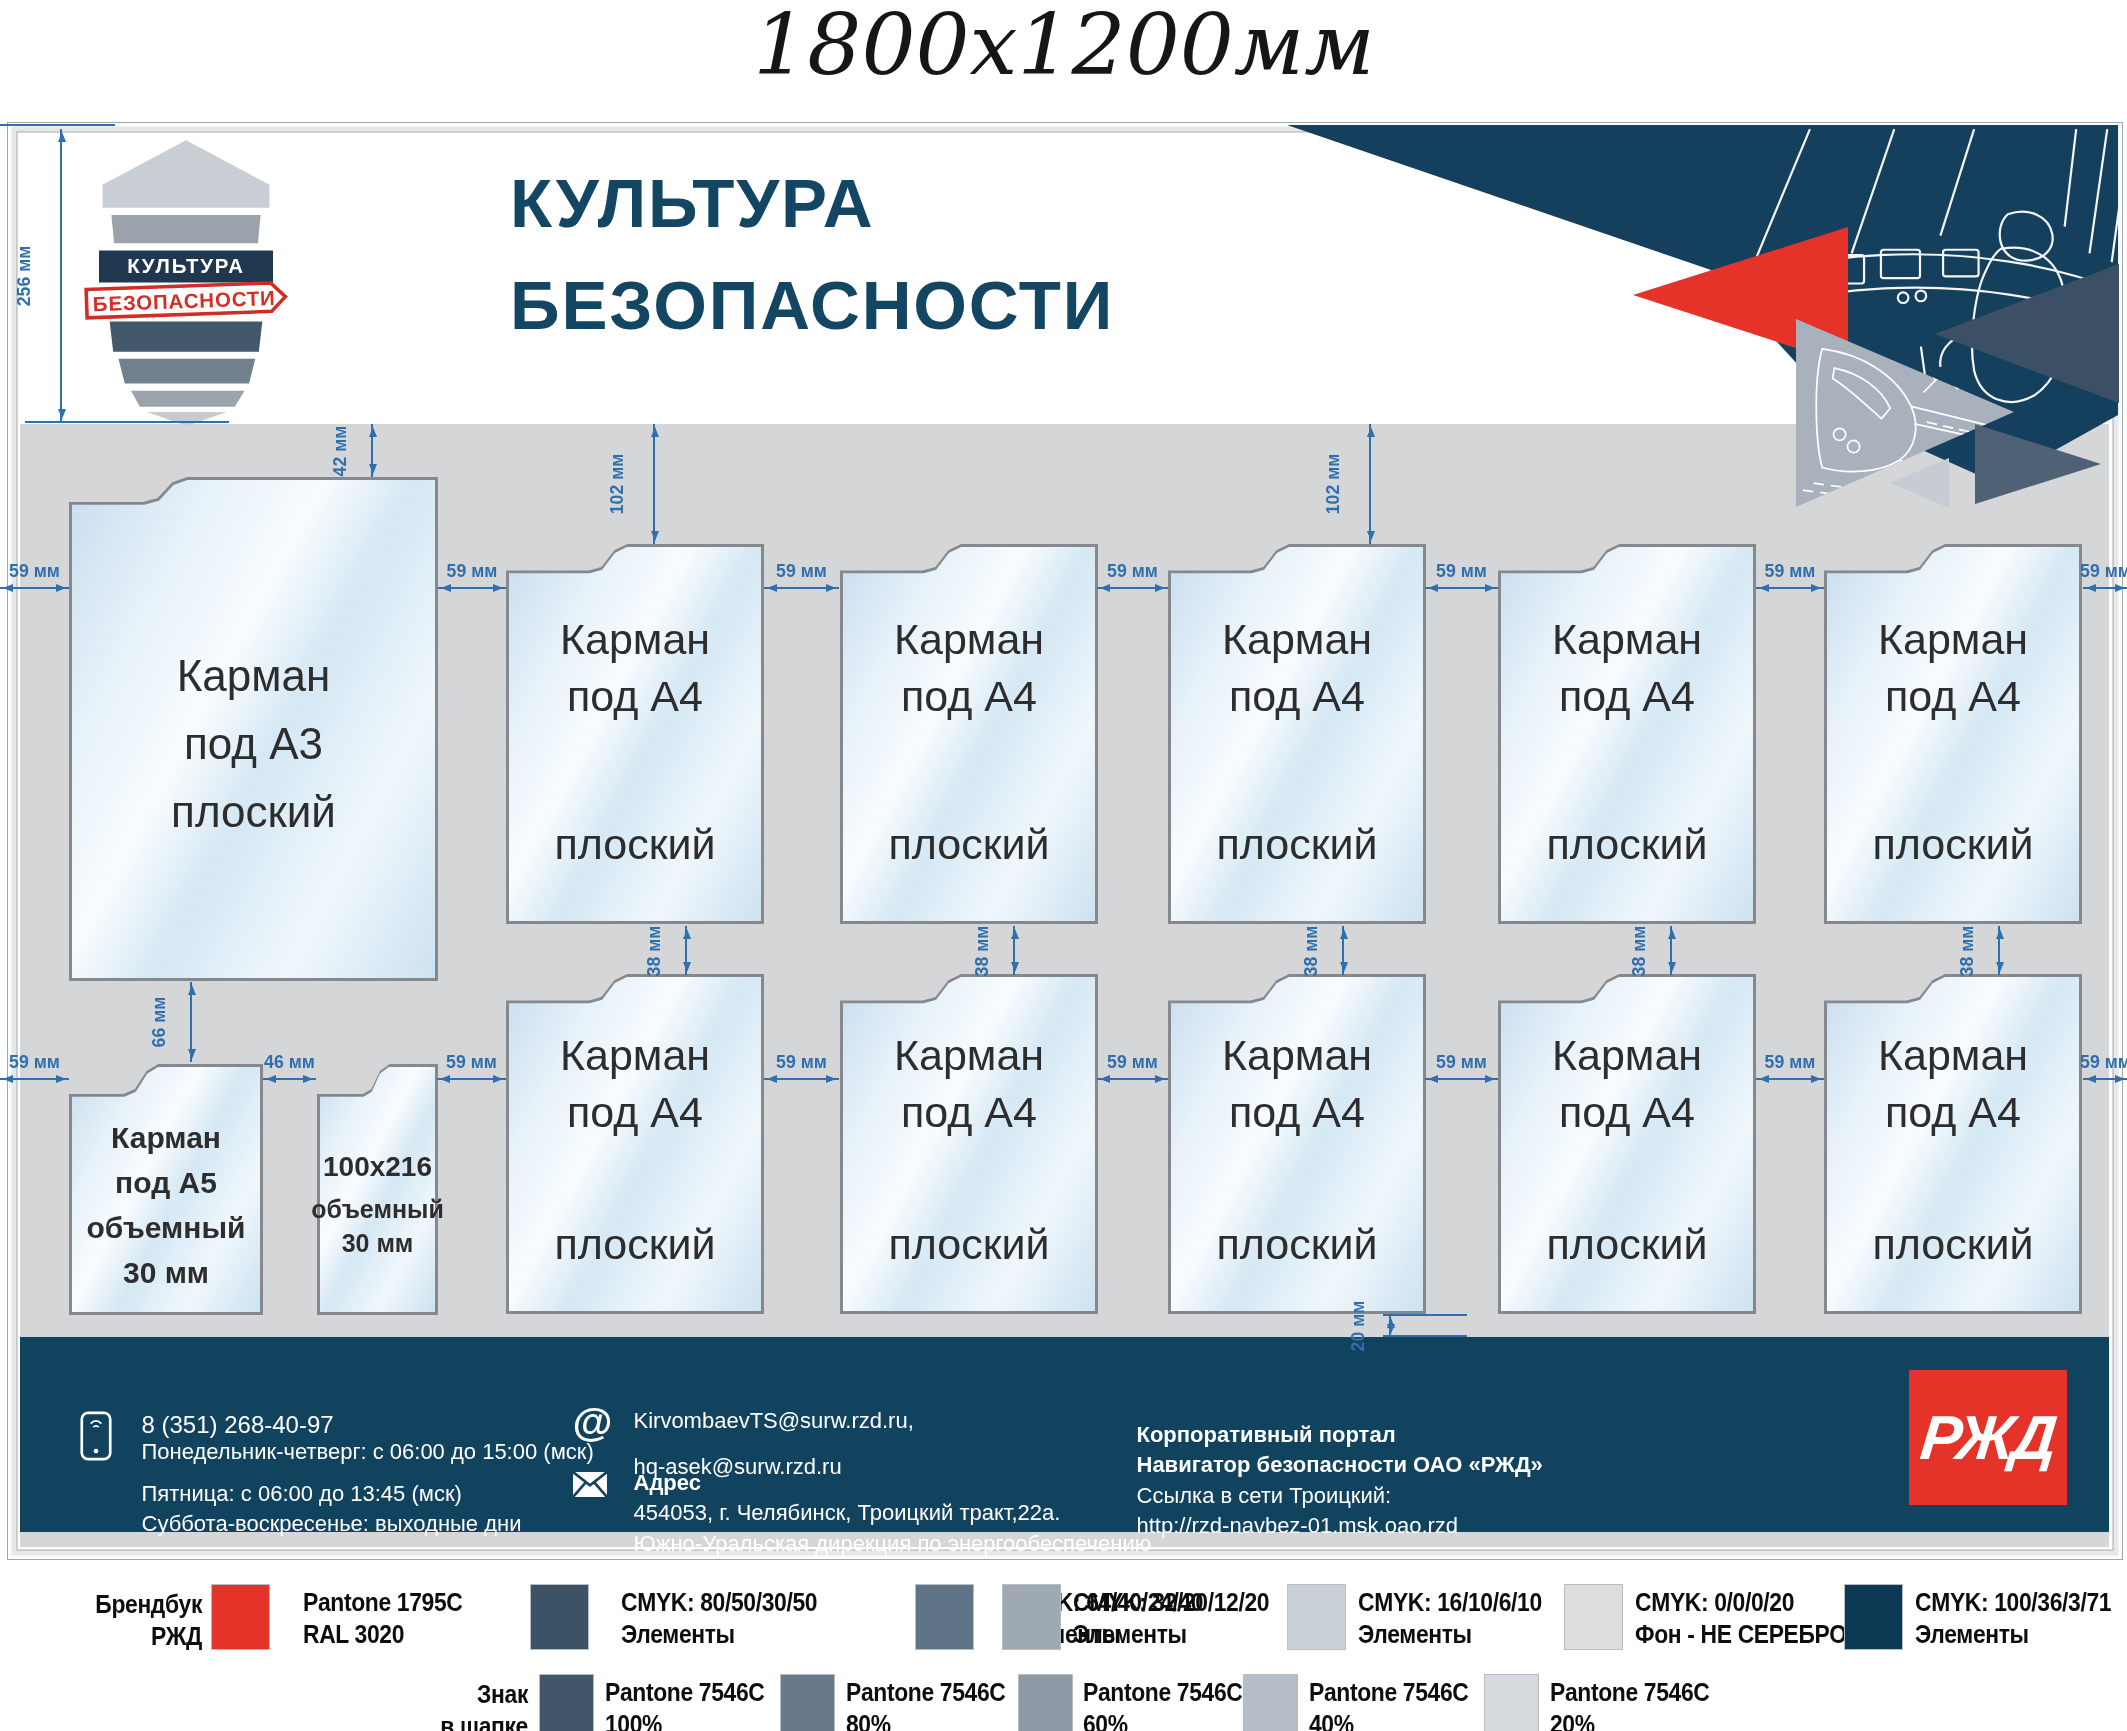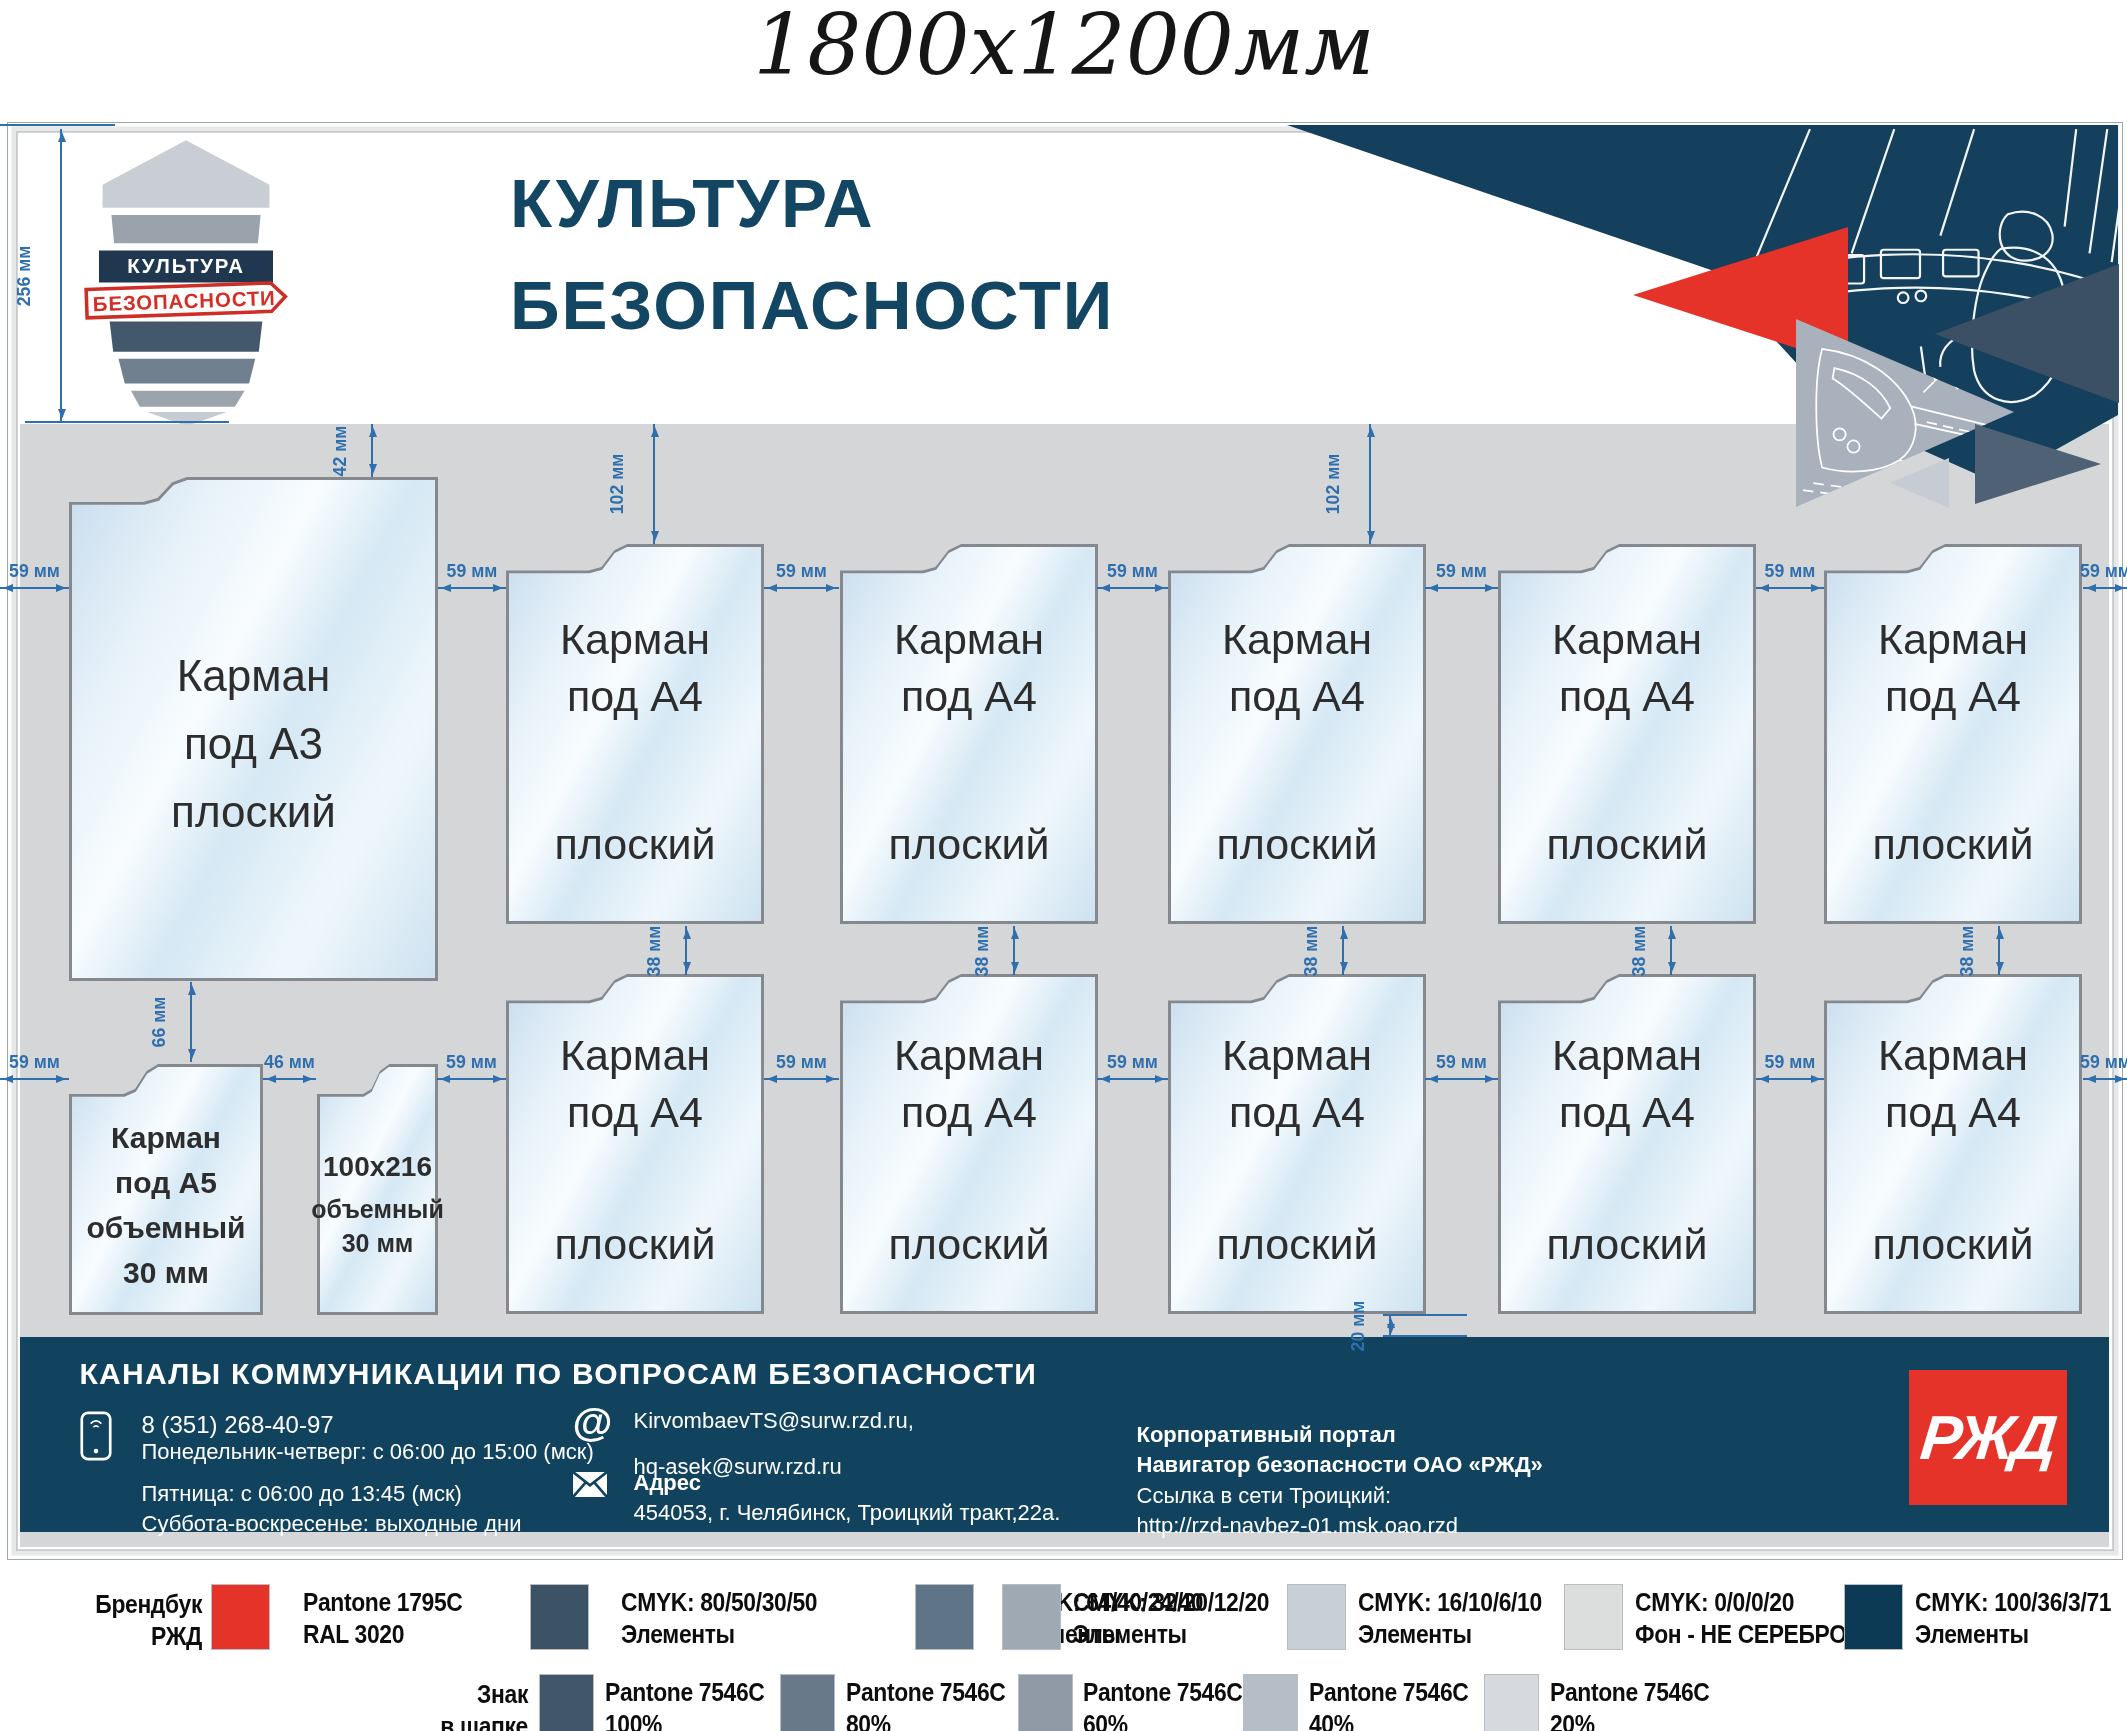--- a/index.html
+++ b/index.html
@@ -430,21 +430,20 @@
 <div class="tick" style="left:1383px;top:1314px;width:84px"></div>
 <div class="tick" style="left:1383px;top:1335px;width:84px"></div>
 <div class="dimv" style="left:1373px;top:1315px;height:22px">
     <i></i>
     <b class="a1"></b>
     <b class="a2"></b>
     <span>20 мм</span>
   </div>
 
 <div class="fbar" style="background: rgb(17, 67, 94);">
-  <div class="ft">КАНАЛЫ КОММУНИКАЦИИ ПО ВОПРОСАМ БЕЗОПАСНОСТИ</div>
 
   <svg class="abs" style="left:60px;top:74px" width="32" height="50" viewBox="0 0 36 56">
     <rect x="2" y="2" width="32" height="52" rx="7" fill="none" stroke="#fff" stroke-width="3"></rect>
     <circle cx="18" cy="45" r="2.6" fill="#fff"></circle>
     <path d="M12,14 q6,-6 12,0 M15,18 q3,-3 6,0" fill="none" stroke="#fff" stroke-width="2"></path>
   </svg>
   <div class="abs fsm" style="left:122px;top:73px;font-size:24px">8 (351) 268-40-97</div>
   <div class="abs fsm" style="left:122px;top:100px">Понедельник-четверг: с 06:00 до 15:00 (мск)</div>
   <div class="abs fsm" style="left:122px;top:142px">Пятница: с 06:00 до 13:45 (мск)</div>
   <div class="abs fsm" style="left:122px;top:172px">Суббота-воскресенье: выходные дни</div>
@@ -452,20 +451,21 @@
   <div class="abs" style="left:553px;top:62px;font-size:41px;font-weight:bold">@</div>
   <div class="abs fsm" style="left:614px;top:69px">KirvombaevTS@surw.rzd.ru,</div>
   <div class="abs fsm" style="left:614px;top:115px">hq-asek@surw.rzd.ru</div>
 
   <svg class="abs" style="left:553px;top:135px" width="34" height="25" viewBox="0 0 38 28">
     <rect x="0" y="0" width="38" height="28" fill="#fff"></rect>
     <path d="M0,0 L19,15 L38,0 M0,28 L14,12 M38,28 L24,12" fill="none" stroke="#11435e" stroke-width="3"></path>
   </svg>
   <div class="abs fsm fbold" style="left:614px;top:131px">Адрес</div>
   <div class="abs fsm" style="left:614px;top:161px">454053, г. Челябинск, Троицкий тракт,22а.</div>
+  <div class="abs fsm" style="left:614px;top:192px">Южно-Уральская дирекция по энергообеспечению</div>
 
   <div class="abs fsm fbold" style="left:1117px;top:83px">Корпоративный портал</div>
   <div class="abs fsm fbold" style="left:1117px;top:113px">Навигатор безопасности ОАО «РЖД»</div>
   <div class="abs fsm" style="left:1117px;top:144px">Ссылка в сети Троицкий:</div>
   <div class="abs fsm" style="left:1117px;top:174px">http://rzd-navbez-01.msk.oao.rzd</div>
 
   <div class="rzd" style="background: rgb(230, 51, 42);">
     <span>РЖД</span>
   </div>
 </div>

